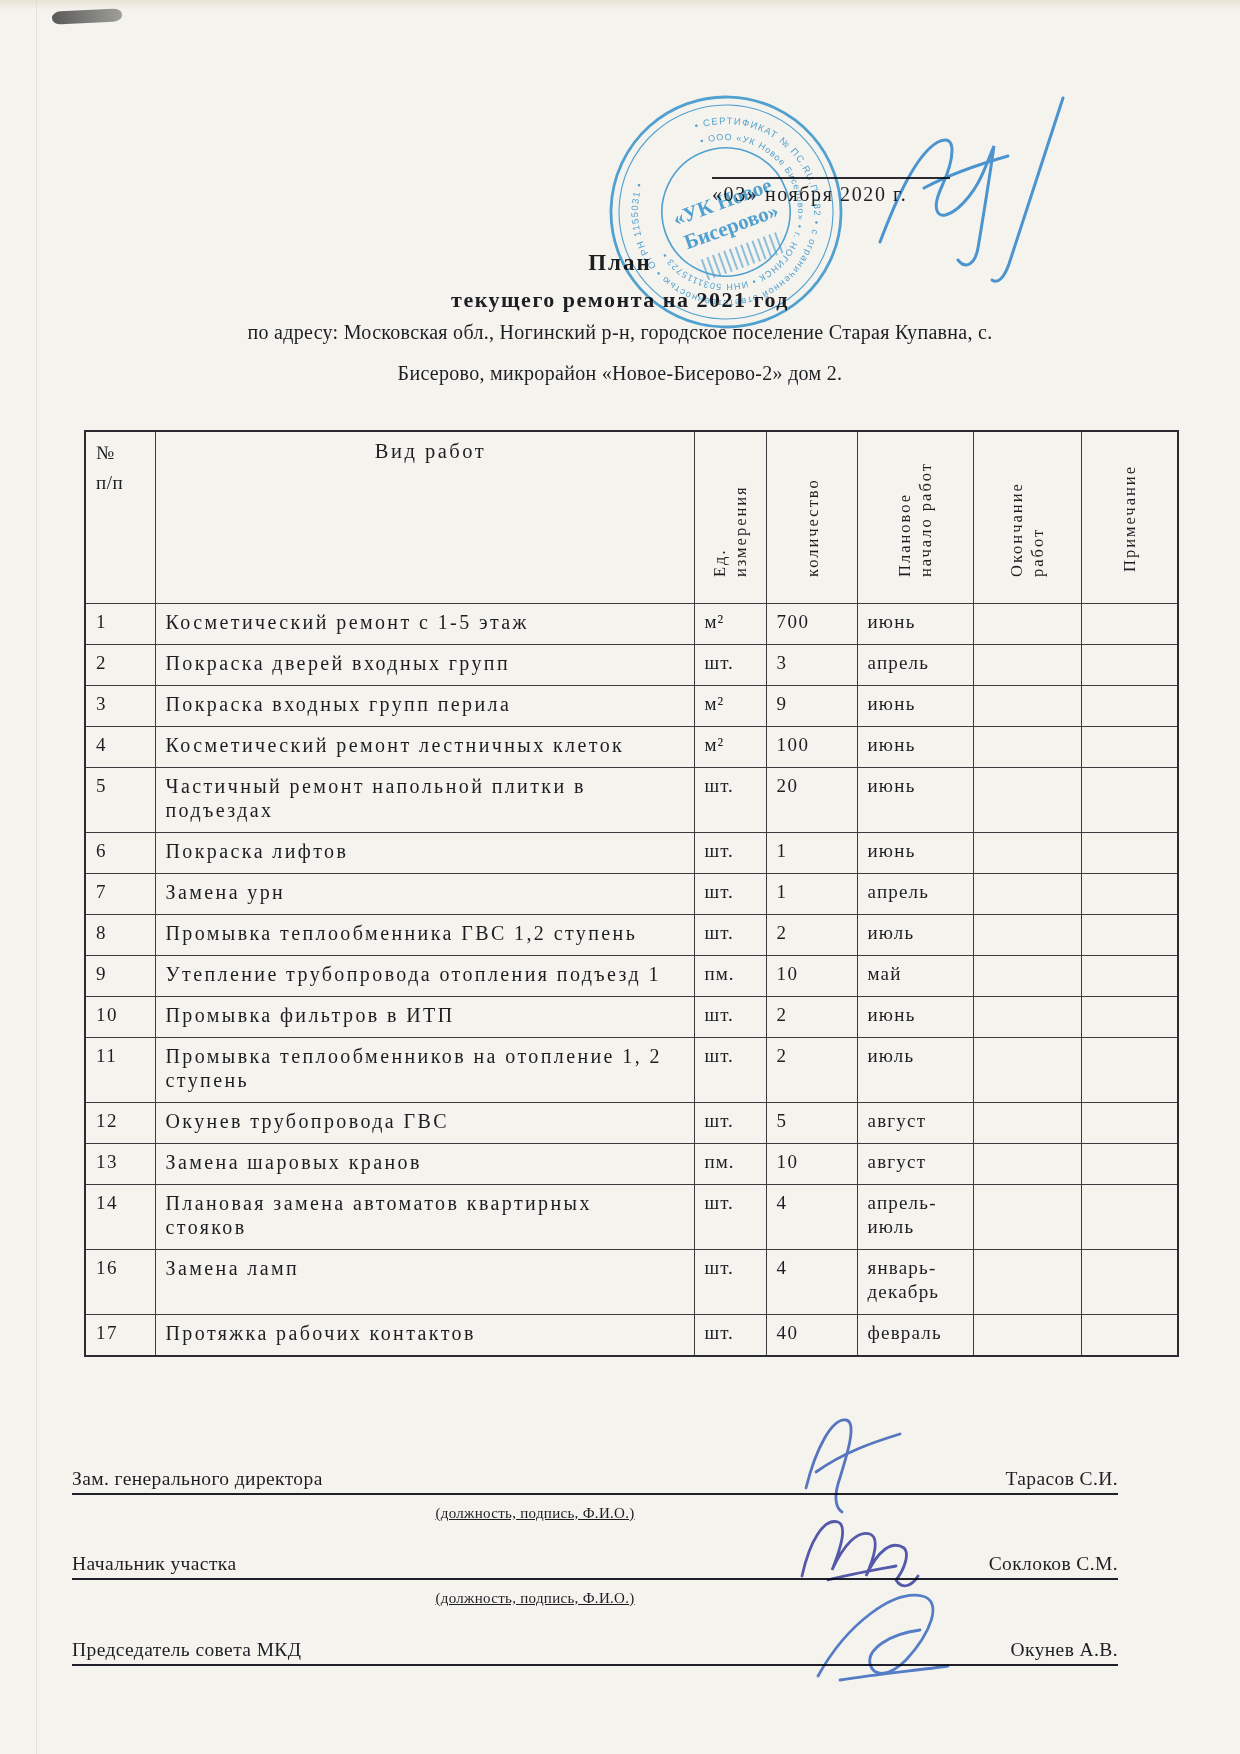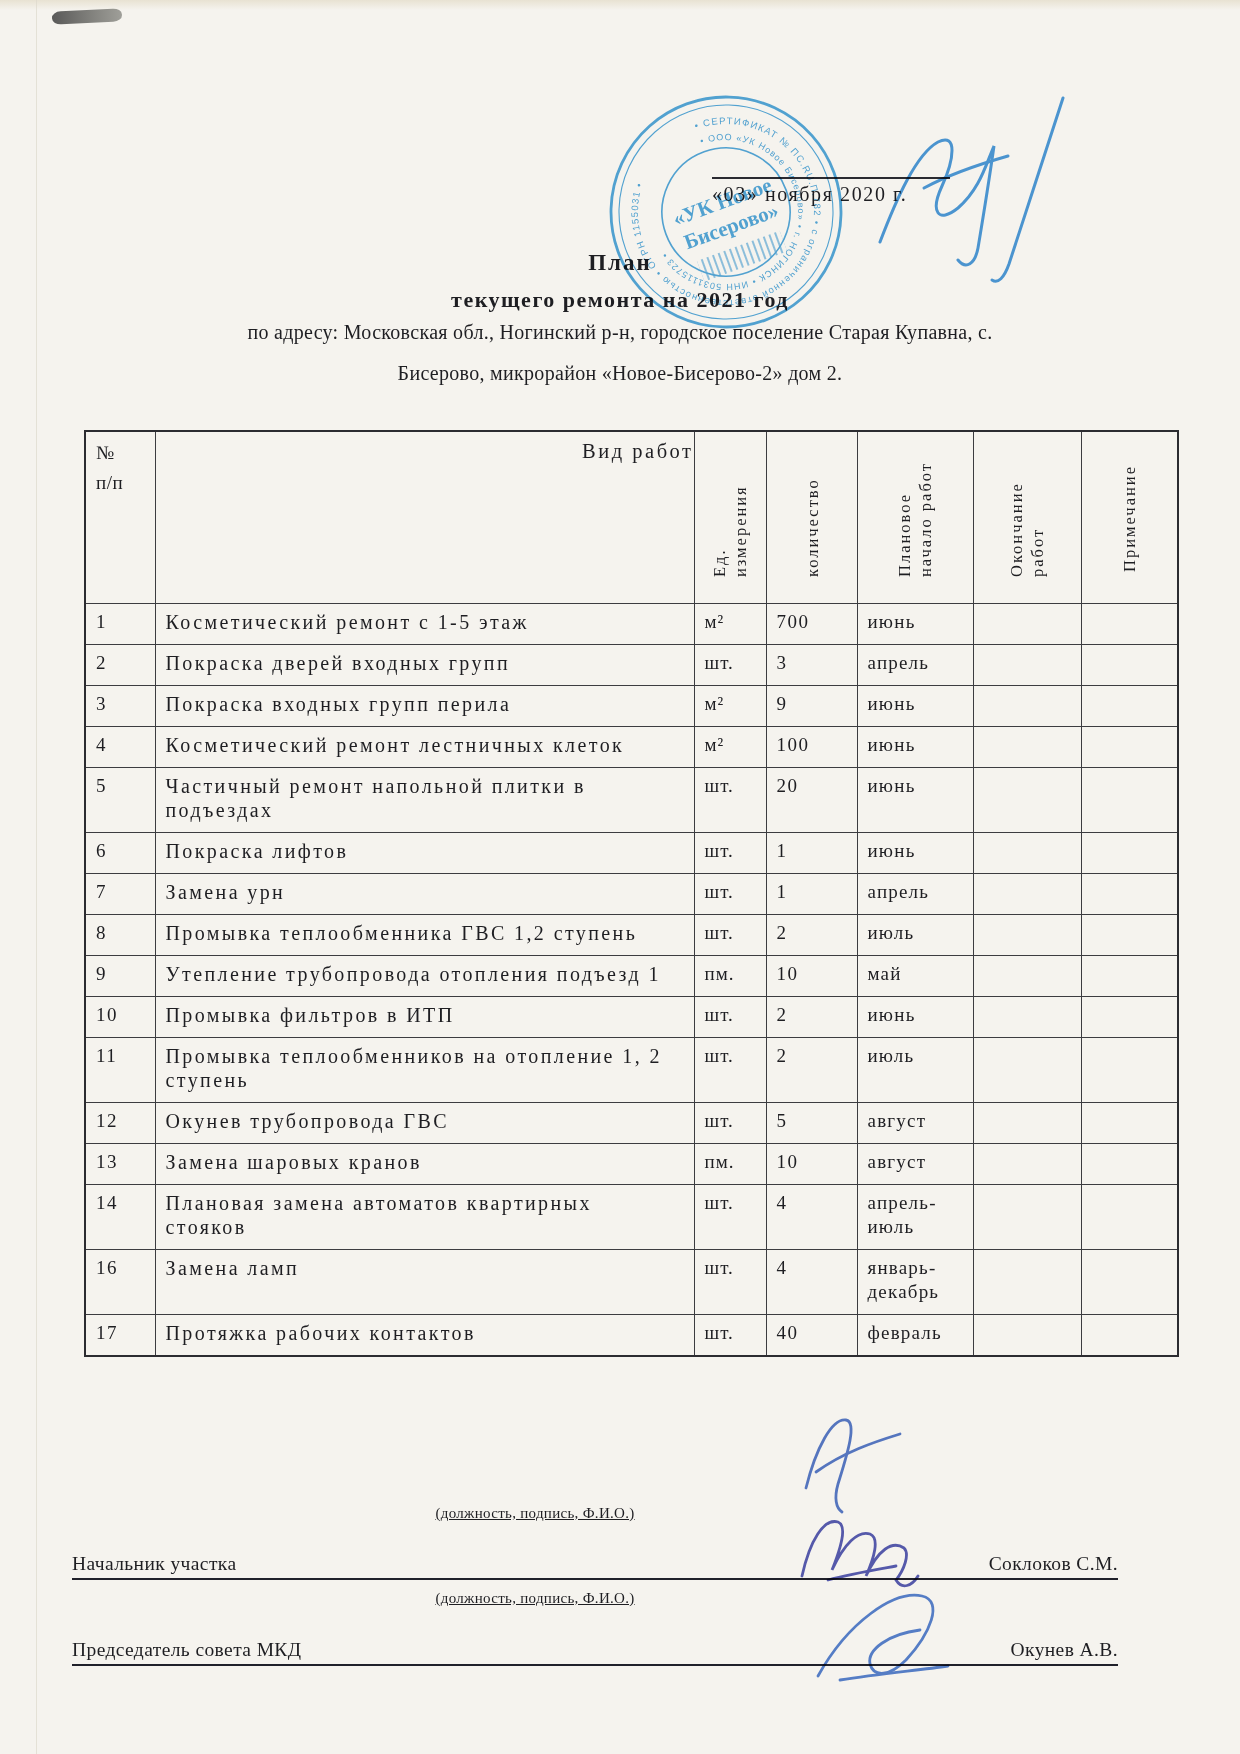--- a/index.html
+++ b/index.html
@@ -28,21 +28,21 @@
   .title-l3 { font-size:20px; margin-top:8px; letter-spacing:.3px; }
   .title-l4 { font-size:20px; margin-top:18px; letter-spacing:.3px; }
 
   
   table.work-table { position:absolute; left:84px; top:430px; width:1093px;
     border-collapse:collapse; table-layout:fixed; z-index:1;
     border:2.5px solid #2c2c30; }
   .work-table th, .work-table td { border:1.5px solid #3c3c40; }
   .work-table thead th { height:163px; vertical-align:top; font-weight:normal; }
   .h-num { white-space:pre-line; font-size:19px; line-height:30px; text-align:left; padding:6px 0 0 10px; letter-spacing:.5px; }
-  .h-work { text-align:right; padding:8px 0 0 12px; font-size:20.5px; letter-spacing:2.5px;margin-left:22px; }
+  .h-work { text-align:center; padding:8px 0 0 12px; font-size:20.5px; letter-spacing:2.5px;margin-left:22px; }
   .vh-cell { position:relative; }
   .vh { position:absolute; left:50%; top:50%; width:118px;
     transform:translate(-50%,-50%) rotate(-90deg);
     font-size:16.5px; letter-spacing:2px; line-height:21px; text-align:left; }
   .vh-note { width:108px; overflow-wrap:anywhere; }
   .work-table tbody td { vertical-align:top; font-size:19px; line-height:24px; padding:6px 8px 10px 10px; letter-spacing:1px; }
   .work-table tbody td.c-work { font-size:20px; letter-spacing:2.4px; padding-right:14px; }
   .work-table tbody td.c-num { letter-spacing:1.5px; }
   .work-table tbody td.c-qty { letter-spacing:1.5px; }
   .work-table tbody td.c-start { letter-spacing:1.2px; }
@@ -289,20 +289,24 @@
       <td class="c-work">Протяжка рабочих контактов</td>
       <td class="c-unit">шт.</td>
       <td class="c-qty">40</td>
       <td class="c-start">февраль</td>
       <td class="c-end"></td>
       <td class="c-note"></td>
     </tr>
       </tbody>
   </table>
 
+  <div class="sig-row sig-row-1">
+    <span>Зам. генерального директора</span>
+    <span>Тарасов С.И.</span>
+  </div>
   <div class="sig-caption sig-caption-1">(должность, подпись, Ф.И.О.)</div>
 
   <div class="sig-row sig-row-2">
     <span>Начальник участка</span>
     <span>Соклоков С.М.</span>
   </div>
   <div class="sig-caption sig-caption-2">(должность, подпись, Ф.И.О.)</div>
 
   <div class="sig-row sig-row-3">
     <span>Председатель совета МКД</span>

